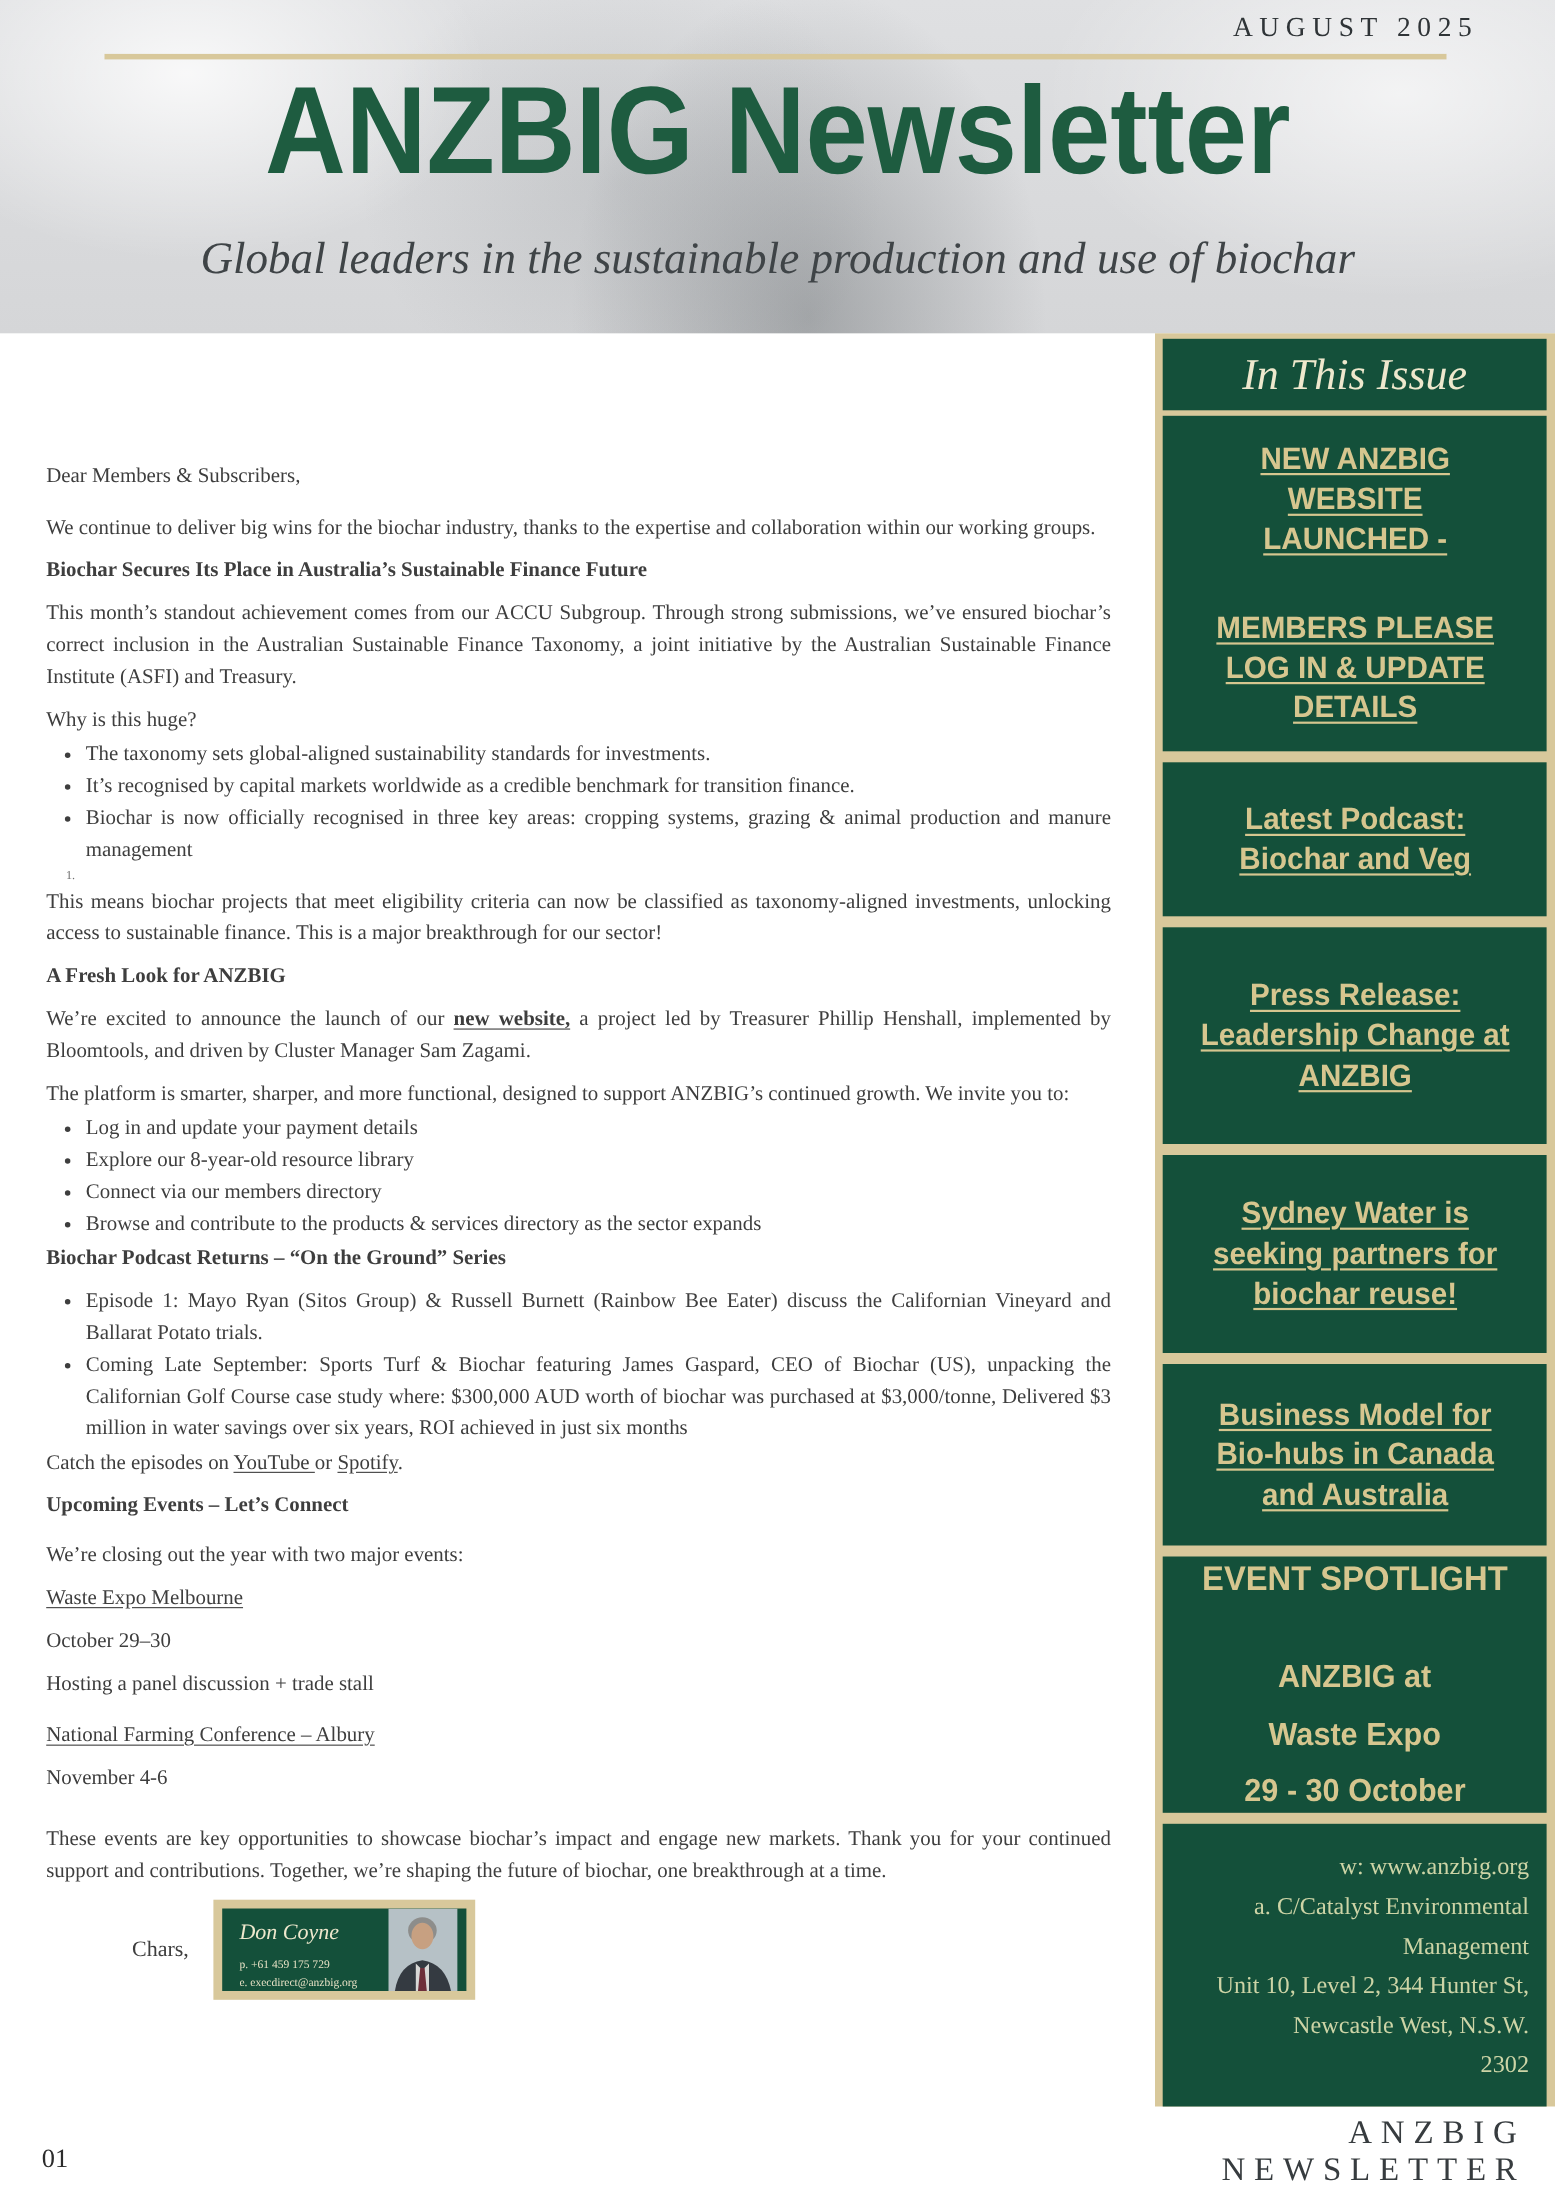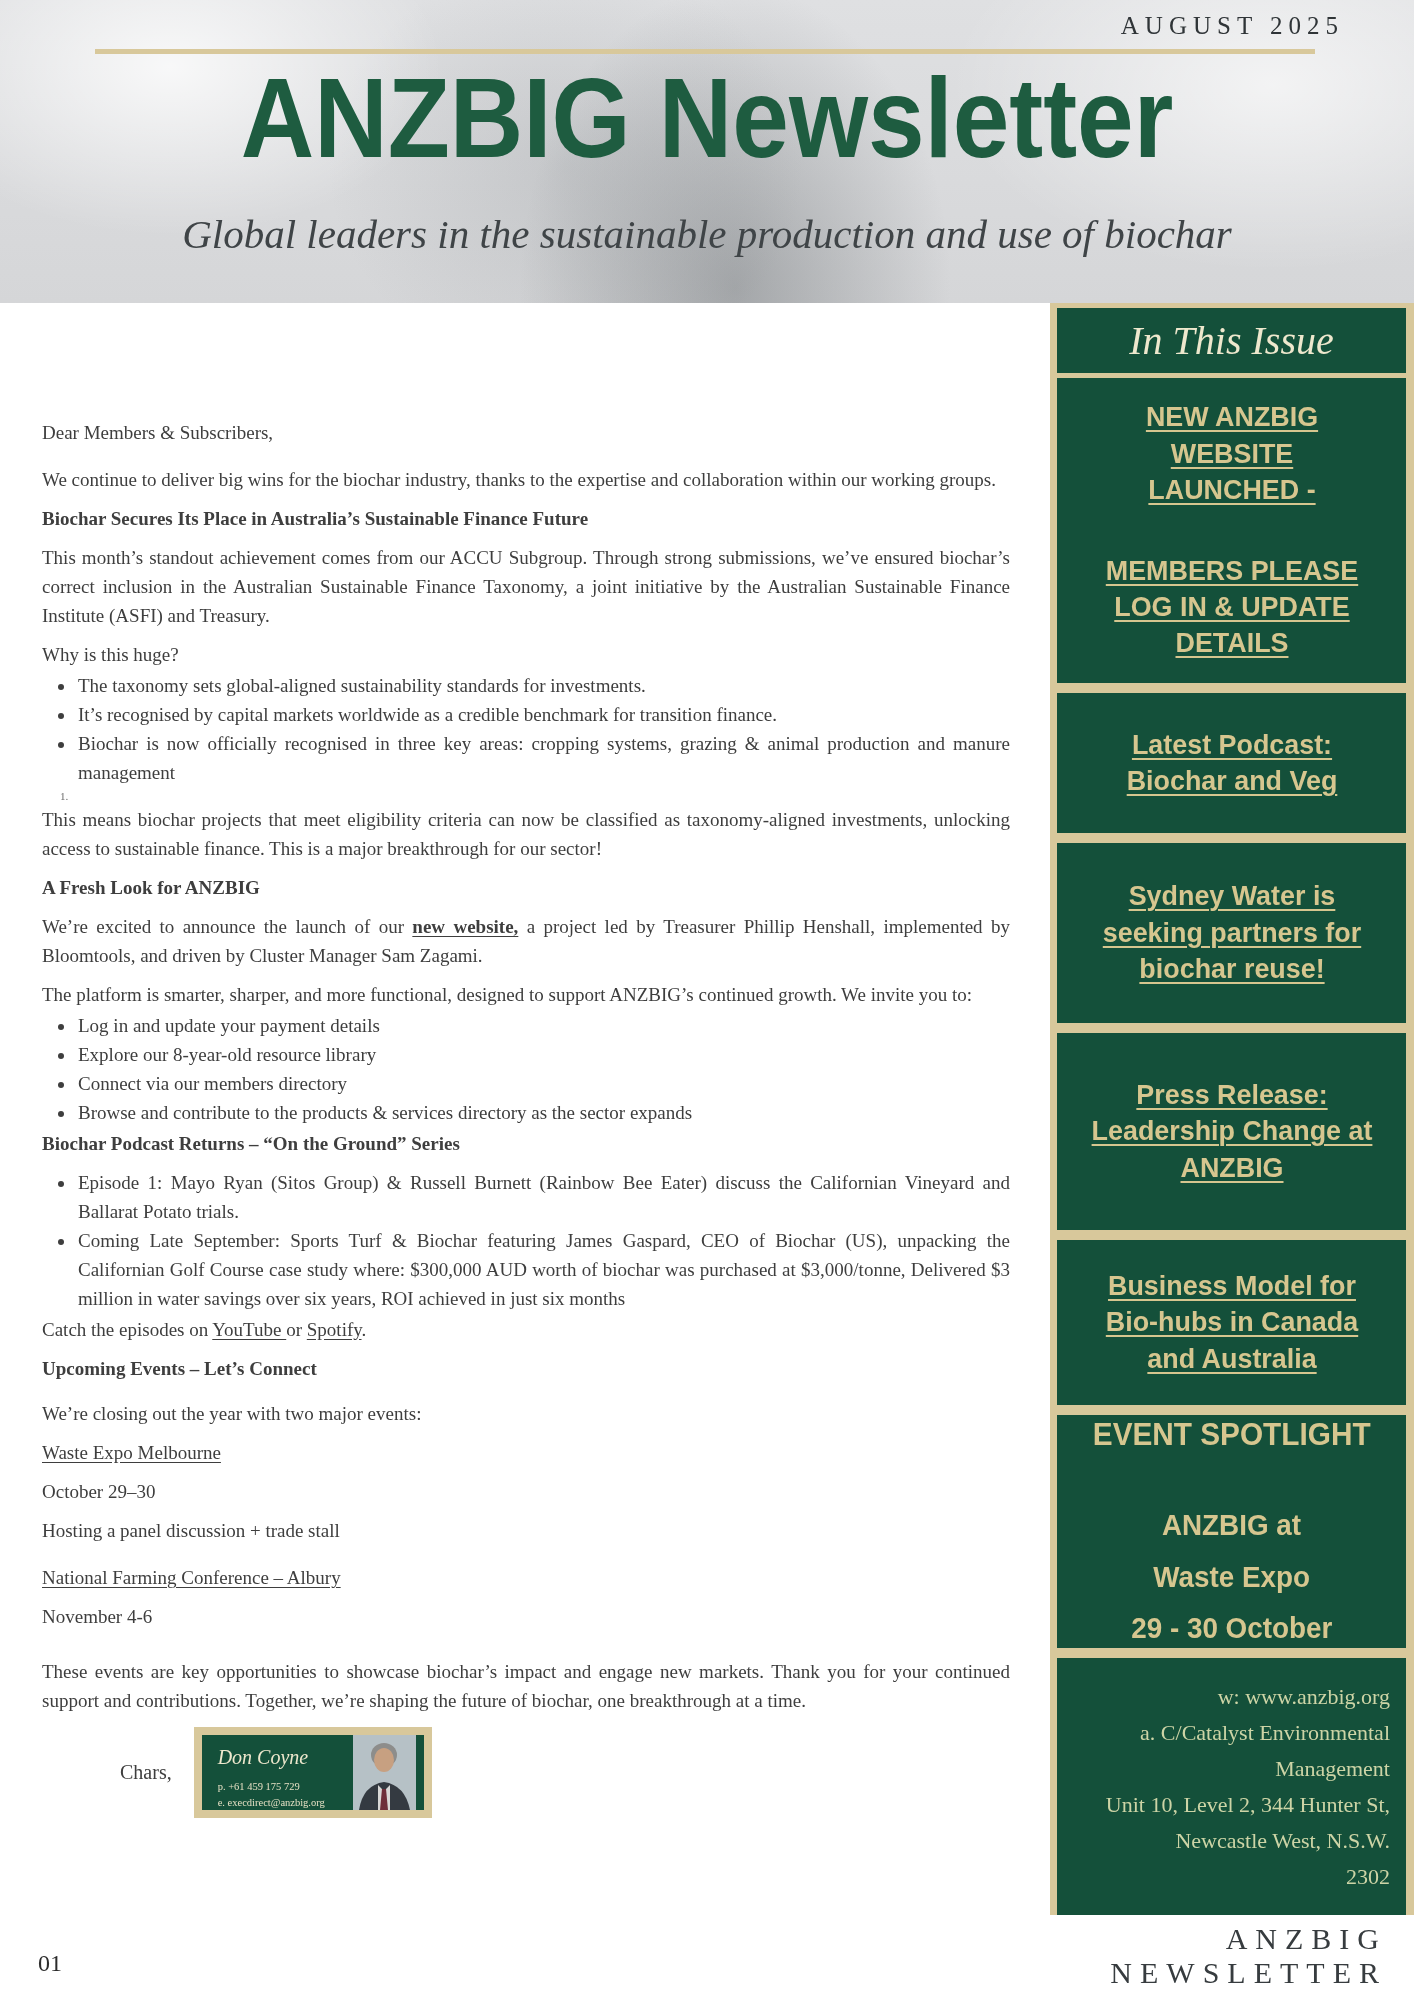--- a/index.html
+++ b/index.html
@@ -135,25 +135,25 @@
       <span class="txt">In This Issue</span>
     </div>
     <div class="sb-box" style="height:305px;">
       <span class="sb-link" style="max-width:280px;">NEW ANZBIG WEBSITE LAUNCHED - </span>
       <span class="gap40"></span>
       <span class="sb-link">MEMBERS PLEASE LOG IN &amp; UPDATE DETAILS</span>
     </div>
     <div class="sb-box" style="height:140px;">
       <span class="sb-link">Latest Podcast: Biochar and Veg</span>
     </div>
+    <div class="sb-box" style="height:197px;">
+      <span class="sb-link">Press Release: Leadership Change at ANZBIG</span>
+    </div>
     <div class="sb-box" style="height:180px;">
       <span class="sb-link">Sydney Water is seeking partners for biochar reuse!</span>
-    </div>
-    <div class="sb-box" style="height:197px;">
-      <span class="sb-link">Press Release: Leadership Change at ANZBIG</span>
     </div>
     <div class="sb-box" style="height:165px;">
       <span class="sb-link">Business Model for Bio-hubs in Canada and Australia</span>
     </div>
     <div class="sb-box" style="height:233px;gap:14px;">
       <span class="sb-plain" style="font-size:31px;">EVENT SPOTLIGHT</span>
       <span class="gap24"></span>
       <span class="sb-plain">ANZBIG at</span>
       <span class="sb-plain">Waste Expo</span>
       <span class="sb-plain">29 - 30 October</span>

